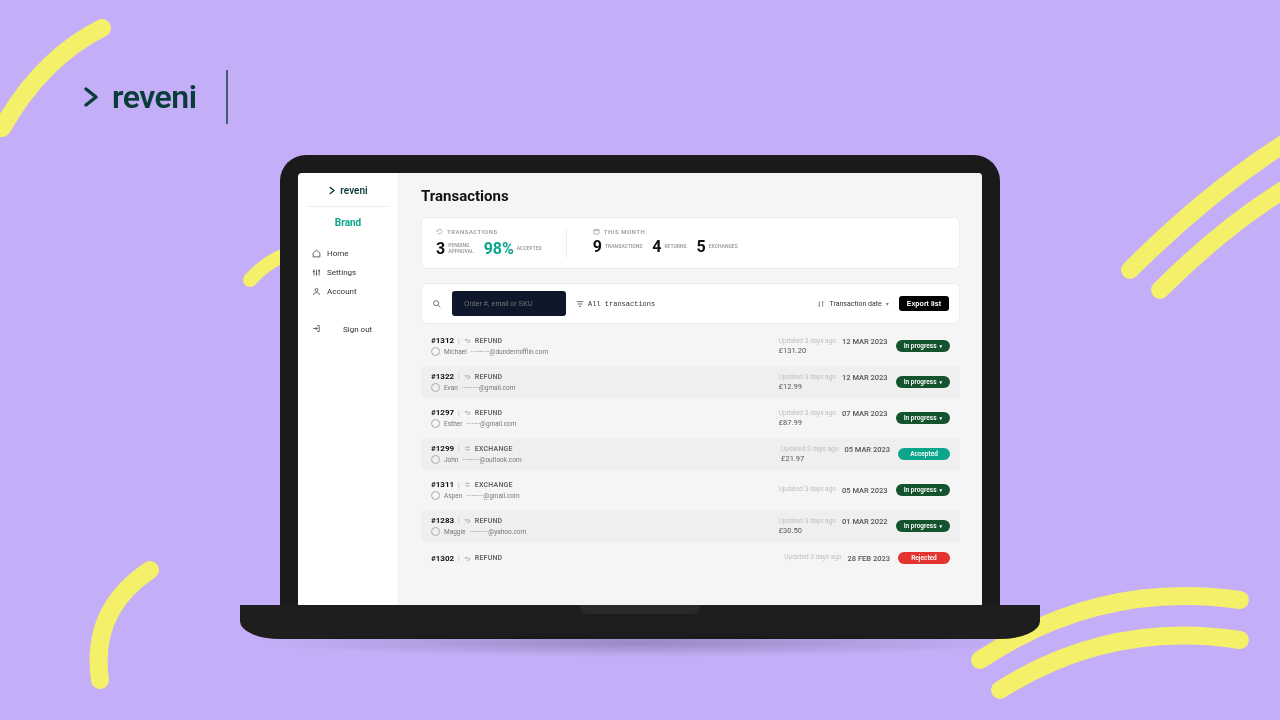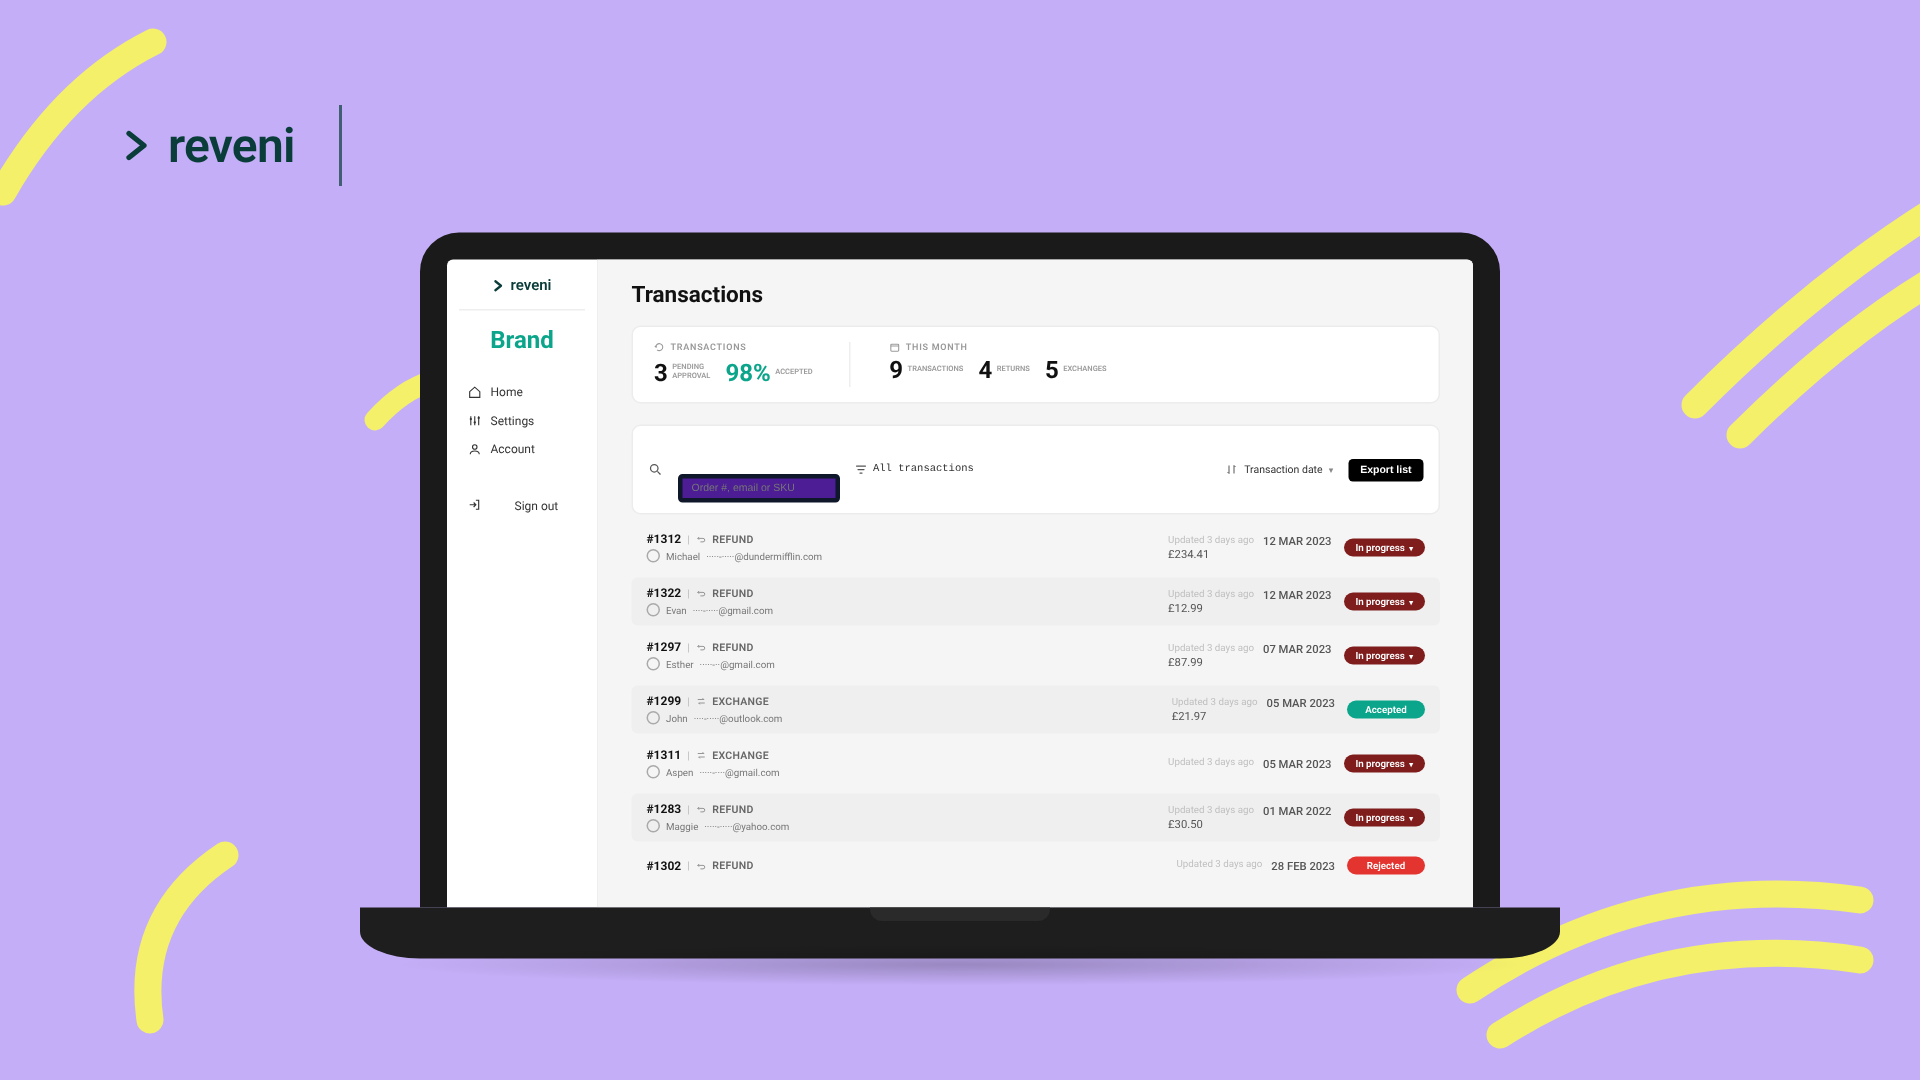--- a/index.html
+++ b/index.html
@@ -18,42 +18,42 @@
   .laptop-base{position:relative;width:800px;margin-left:-40px;height:34px;background:#1e1e1e;border-radius:0 0 40px 40px / 0 0 18px 18px;}
   .laptop-base:before{content:"";position:absolute;top:0;left:50%;transform:translateX(-50%);width:120px;height:9px;background:#2a2a2a;border-radius:0 0 8px 8px;}
   .laptop-shadow{position:absolute;left:50%;transform:translateX(-50%);bottom:-18px;width:760px;height:28px;background:radial-gradient(ellipse at center, rgba(0,0,0,.22) 0%, rgba(0,0,0,0) 70%);}
 
   
   .app{display:flex;width:100%;height:100%;font-size:8px;color:#1e1e1e;}
   .sidebar{width:100px;min-width:100px;border-right:1px solid #eee;display:flex;flex-direction:column;align-items:stretch;padding:12px 0 0 0;}
   .sb-logo{display:flex;align-items:center;gap:3px;justify-content:center;color:#0a3d3a;font-weight:600;font-size:10px;margin-bottom:10px;}
   .sb-logo .chev-sm{width:9px;height:9px;}
   .sb-hr{height:1px;background:#eee;margin:0 8px 10px 8px;}
-  .sb-brand{text-align:center;color:#0aa58a;font-weight:700;font-size:16px;margin-bottom:16px;}
+  .sb-brand{text-align:center;color:#0aa58a;font-weight:700;font-size:10px;margin-bottom:16px;}
   .sb-link{display:flex;align-items:center;gap:6px;padding:5px 14px;color:#333;}
   .sb-link .ic{width:9px;height:9px;display:inline-flex;align-items:center;justify-content:center;}
   .sb-gap{flex:0 0 14px;}
   .sb-signout{display:flex;align-items:center;gap:22px;padding:5px 14px;color:#333;margin-top:4px;}
 
   .main{flex:1;background:#f5f5f6;padding:14px 22px 0 22px;overflow:hidden;}
   .main-title{font-size:15px;font-weight:700;color:#111;margin:0 0 12px 0;}
 
   .stats-card{background:#fff;border:1px solid #ececec;border-radius:6px;padding:10px 14px;display:flex;gap:26px;align-items:flex-start;}
   .stats-col{display:flex;flex-direction:column;gap:4px;}
   .stats-col.first{flex:0 0 auto;padding-right:24px;border-right:1px solid #eee;}
   .stats-label{display:flex;align-items:center;gap:4px;color:#9a9a9a;font-size:6px;letter-spacing:.5px;font-weight:600;}
   .stats-row{display:flex;align-items:center;gap:10px;}
   .stat-block{display:flex;align-items:center;gap:3px;}
   .stat-num{font-size:16px;font-weight:700;color:#111;line-height:1;}
   .stat-sub{font-size:5px;color:#9a9a9a;font-weight:600;line-height:1.1;}
   .stat-pct{font-size:16px;font-weight:700;color:#0aa58a;}
 
   .toolbar{margin-top:14px;background:#fff;border:1px solid #ececec;border-radius:6px;padding:7px 10px;display:flex;align-items:center;gap:10px;}
   .search-ic{width:10px;height:10px;}
-  .search-input{border:3px solid #0f172a;border-radius:3px;font-size:7px;padding:3px 6px;color:#888;width:90px;background:#4c1d95;margin-top:25px;}
+  .search-input{border:6px solid #0f172a;border-radius:3px;font-size:7px;padding:3px 6px;color:#888;width:90px;background:#0f172a;}
   .filter-lbl{display:flex;align-items:center;gap:4px;color:#333;font-size:7px;font-family:Liberation Mono, monospace;}
   .toolbar-spacer{flex:1;}
   .sort-lbl{display:flex;align-items:center;gap:4px;color:#333;font-size:7px;}
   .chev-dn{font-size:6px;color:#888;}
   .export-btn{background:#000;color:#fff;border-radius:3px;font-size:7px;font-weight:600;padding:4px 8px;border:none;}
 
   .tx-list{margin-top:6px;display:flex;flex-direction:column;gap:4px;}
   .tx-row{display:flex;align-items:center;padding:6px 10px;border-radius:4px;gap:8px;}
   .tx-row.odd{background:transparent;}
   .tx-row.even{background:#efefef;}
@@ -66,21 +66,21 @@
   .tx-bot{display:flex;align-items:center;gap:4px;font-size:6.5px;color:#777;}
   .tx-bot .user-ic{width:7px;height:7px;border:1px solid #aaa;border-radius:50%;}
   .tx-right{display:flex;align-items:center;gap:8px;}
   .tx-meta{display:flex;flex-direction:column;align-items:flex-start;line-height:1.2;}
   .tx-updated{font-size:6.5px;color:#bfbfbf;}
   .tx-date{font-size:7.5px;color:#555;font-weight:500;}
   .tx-amt{font-size:7.5px;color:#555;}
   .tx-datewrap{display:flex;align-items:center;gap:6px;}
   .badge{font-size:6.5px;font-weight:600;color:#fff;border-radius:999px;padding:2px 8px;display:inline-flex;align-items:center;gap:3px;min-width:36px;justify-content:center;}
   .badge .bchev{font-size:5px;}
-  .badge.progress{background:#7f1d1d;}
+  .badge.progress{background:#14532d;}
   .badge.accepted{background:#0aa58a;}
   .badge.rejected{background:#e3342f;}
 
   .mini-ic{display:inline-flex;}
 </style>
 </head>
 <body>
 
 <svg class="bg-squiggle" style="left:-18px;top:-2px" width="160" height="160">
     <path d="M20 130 Q 60 60 120 30" stroke="#f4f06a" stroke-width="18" fill="none" stroke-linecap="round"></path>
@@ -261,21 +261,21 @@
                     <span>Michael</span>
                     <span>·····-·····@dundermifflin.com</span>
                   </div>
                 </div>
                 <div class="tx-right">
                   <div class="tx-meta">
                     <div class="tx-datewrap">
                       <span class="tx-updated">Updated 3 days ago</span>
                       <span class="tx-date">12 MAR 2023</span>
                     </div>
-                    <span class="tx-amt">£234.41</span>
+                    <span class="tx-amt">£131.20</span>
                   </div>
                   <span class="badge progress">In progress <span class="bchev">▾</span></span>
                 </div>
               </div>
               <div class="tx-row even">
                 <div class="tx-left">
                   <div class="tx-top">
                     <span class="tx-id">#1322</span>
                     <span class="tx-sep">|</span>
                     <span class="tx-type-ic">

